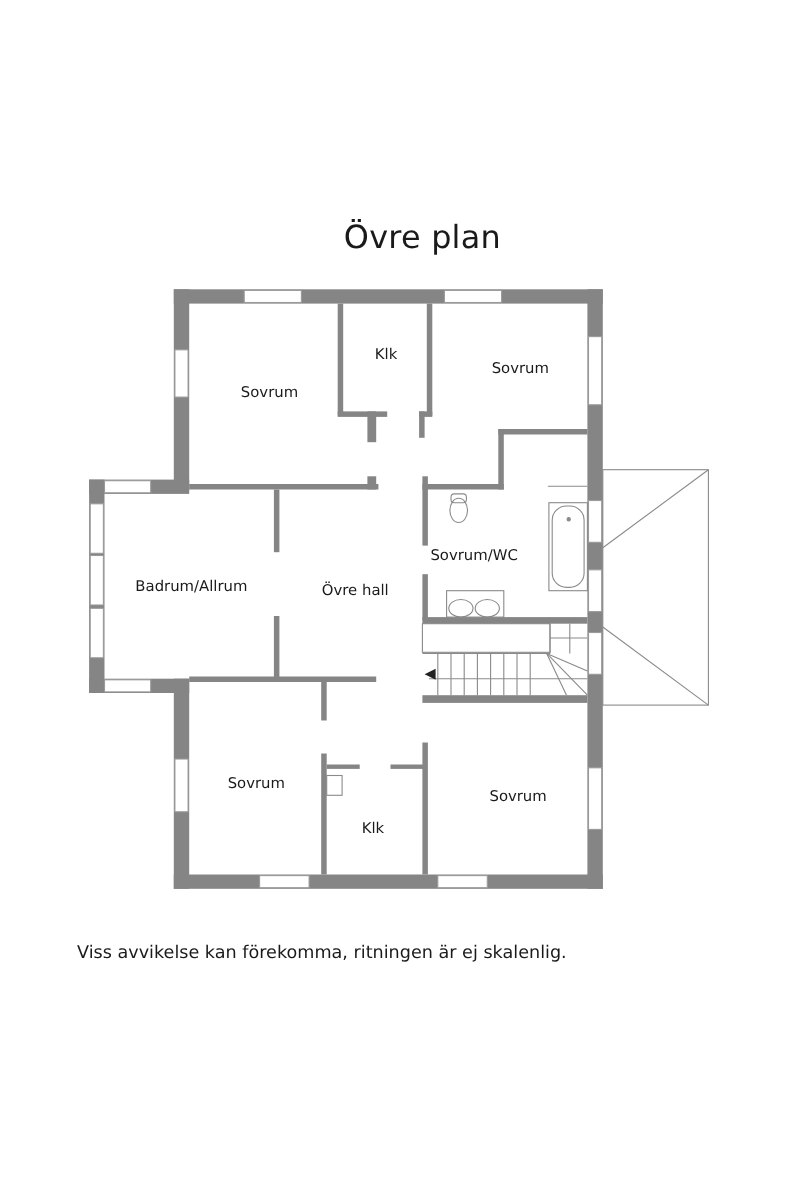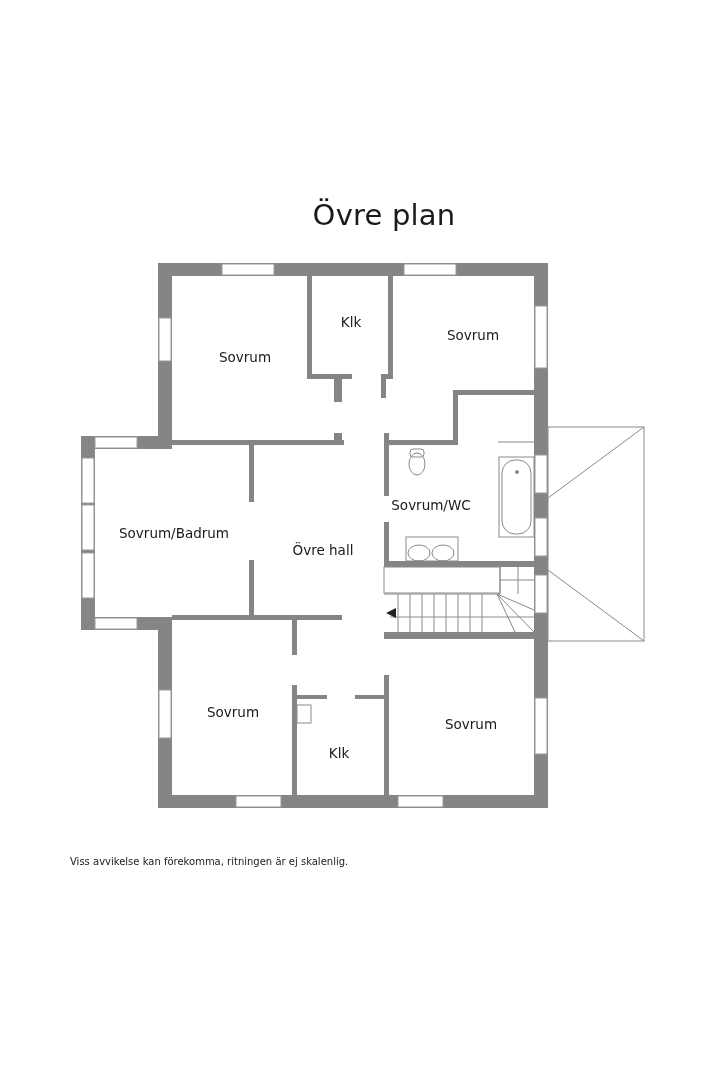--- a/index.html
+++ b/index.html
@@ -2,21 +2,21 @@
 <html><head>
   <meta charset="utf-8">
   <style>
     html, body { margin: 0; padding: 0; background: #ffffff; }
     body { width: 720px; height: 1080px; position: relative; overflow: hidden;
            font-family: "DejaVu Sans", "Liberation Sans", sans-serif; color: #1a1a1a; }
     .title { position: absolute; left: 0; width: 720px; top: 198px; text-align: center;
              font-size: 29px; font-weight: normal; letter-spacing: 0.2px; margin-left: 24px; }
     .plan { position: absolute; left: 0; top: 0; width: 720px; height: 1080px; }
     .room-label { position: absolute; font-size: 13.5px; transform: translate(-50%, -50%); white-space: nowrap; }
-    .disclaimer { position: absolute; left: 70px; top: 856px; font-size: 10px; }
+    .disclaimer { position: absolute; left: 70px; top: 856px; font-size: 16px; }
   </style>
 </head>
 <body>
 
 <div class="title">Övre plan</div>
 
 <svg class="plan" viewBox="0 0 720 1080" xmlns="http://www.w3.org/2000/svg">
   <g fill="#858585">
 
     <rect x="158" y="263" width="390" height="13"></rect>
@@ -124,19 +124,19 @@
     <line x1="548" y1="498" x2="644" y2="427"></line>
     <line x1="548" y1="570" x2="644" y2="641"></line>
   </g>
   <polygon points="386,613 396,608 396,618" fill="#222"></polygon>
 </svg>
 
 <div class="room-label" style="left:245px;top:357px">Sovrum</div>
 <div class="room-label" style="left:351px;top:322px">Klk</div>
 <div class="room-label" style="left:473px;top:335px">Sovrum</div>
 <div class="room-label" style="left:431px;top:505px">Sovrum/WC</div>
-<div class="room-label" style="left:174px;top:533px">Sovrum/Badrum</div>
-<div class="room-label" style="left:323px;top:550px">Övre hall</div>
+<div class="room-label" style="left:174px;top:533px">Badrum/Allrum</div>
+<div class="room-label" style="left:323px;top:537px">Övre hall</div>
 <div class="room-label" style="left:233px;top:712px">Sovrum</div>
 <div class="room-label" style="left:339px;top:753px">Klk</div>
 <div class="room-label" style="left:471px;top:724px">Sovrum</div>
 
 <div class="disclaimer">Viss avvikelse kan förekomma, ritningen är ej skalenlig.</div>
 
 </body></html>

